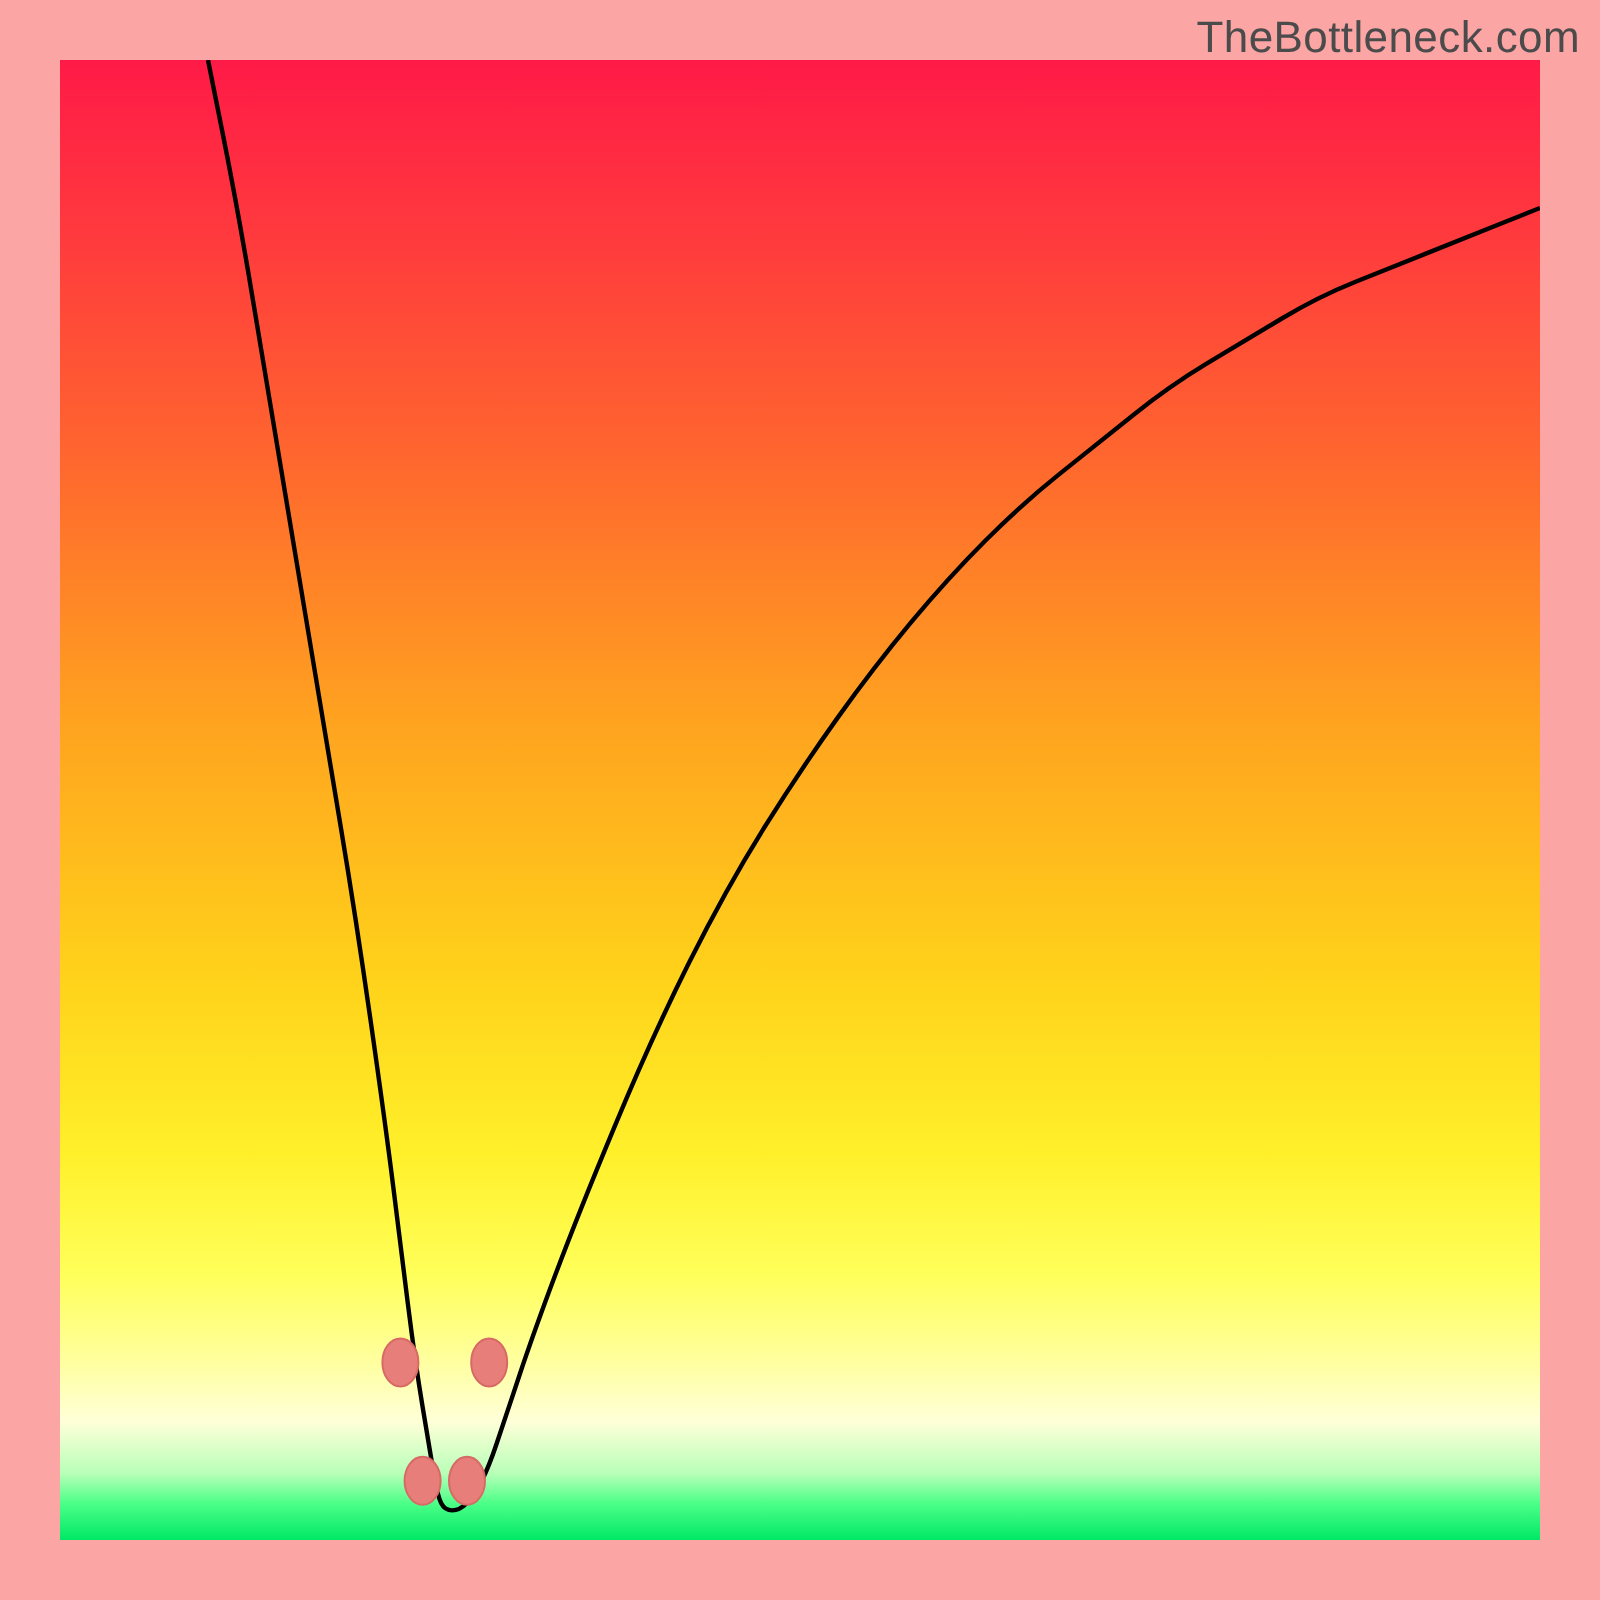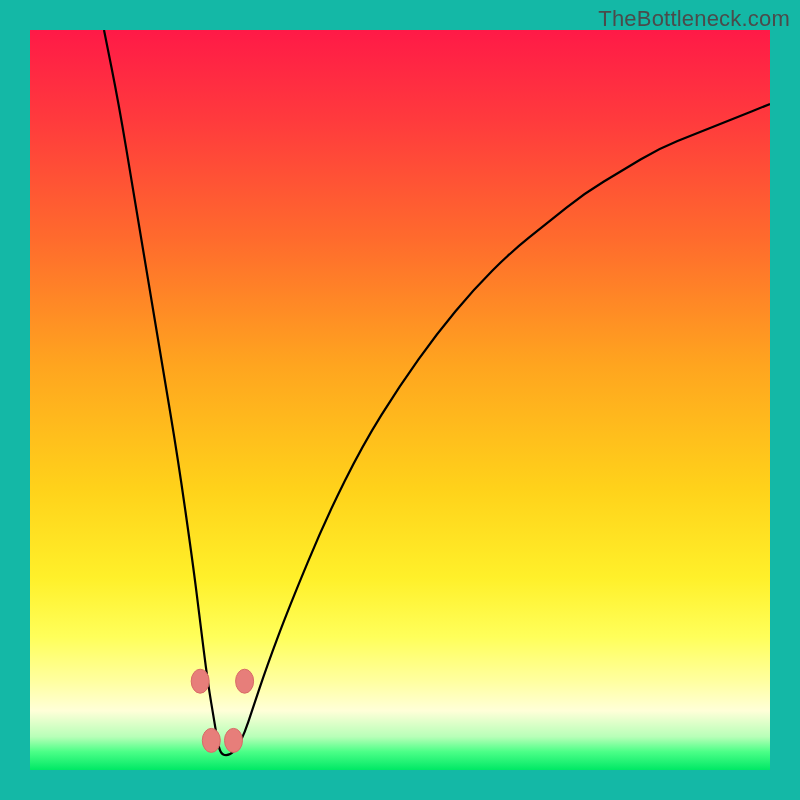--- a/index.html
+++ b/index.html
@@ -8,21 +8,21 @@
     width: 800px;
     height: 800px;
     overflow: hidden;
     background: #000;
     font-family: Arial, Helvetica, sans-serif;
   }
   .frame {
     position: absolute;
     left: 0; top: 0;
     width: 800px; height: 800px;
-    background: #14b8a6;
+    background: #fca5a5;
   }
   .plot {
     position: absolute;
     left: 30px;
     top: 30px;
     width: 740px;
     height: 740px;
     overflow: hidden;
   }
   .gradient-bg {

